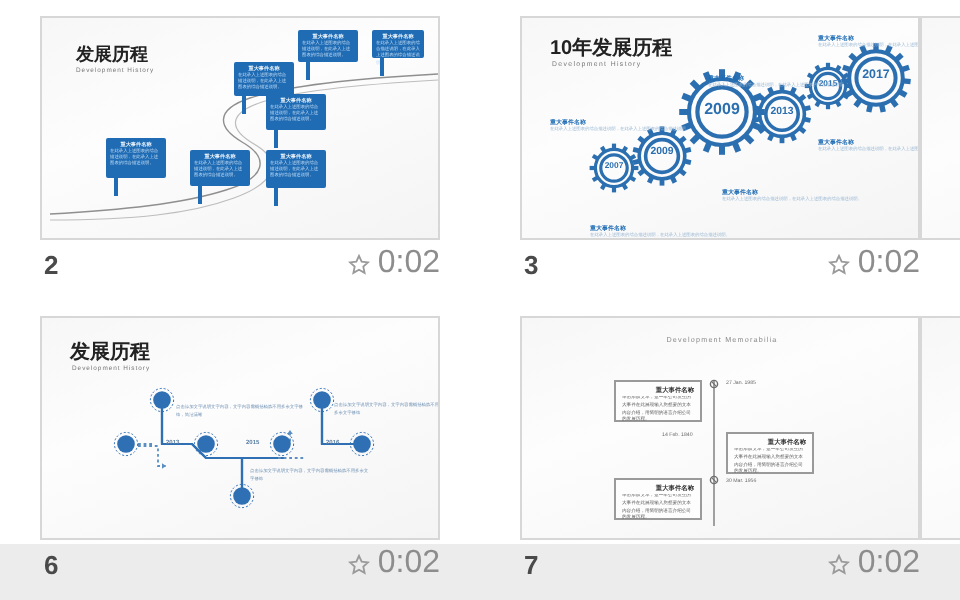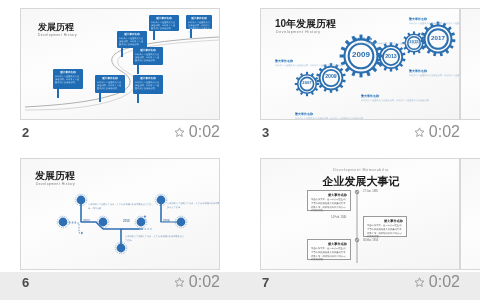--- a/index.html
+++ b/index.html
@@ -523,21 +523,20 @@
         <span>0:02</span>
       </span>
     </div>
   </div>
 
   <div class="cell c2 r2">
     <div class="thumb">
       <div class="thumb-inner">
 
         <div class="memo-title-en" style="left:0;top:9px;width:200px;text-align:center;">Development Memorabilia</div>
-        <div class="memo-title-cn" style="left:0;top:15px;width:200px;text-align:center;">企业发展大事记</div>
 
         <svg width="200" height="112" viewBox="0 0 200 112" style="position:absolute;left:0;top:0">
           <line x1="96" y1="31" x2="96" y2="104" stroke="#8a8a8a" stroke-width="0.8"></line>
           <circle cx="96" cy="33" r="1.8" fill="none" stroke="#6f6f6f" stroke-width="0.7"></circle>
           <circle cx="96" cy="81" r="1.8" fill="none" stroke="#6f6f6f" stroke-width="0.7"></circle>
           <line x1="94.7" y1="31.7" x2="97.3" y2="34.3" stroke="#6f6f6f" stroke-width="0.6"></line>
           <line x1="94.7" y1="79.7" x2="97.3" y2="82.3" stroke="#6f6f6f" stroke-width="0.6"></line>
         </svg>
 
         <div class="memo-box" style="left:46px;top:31px;width:44px;height:21px;">

